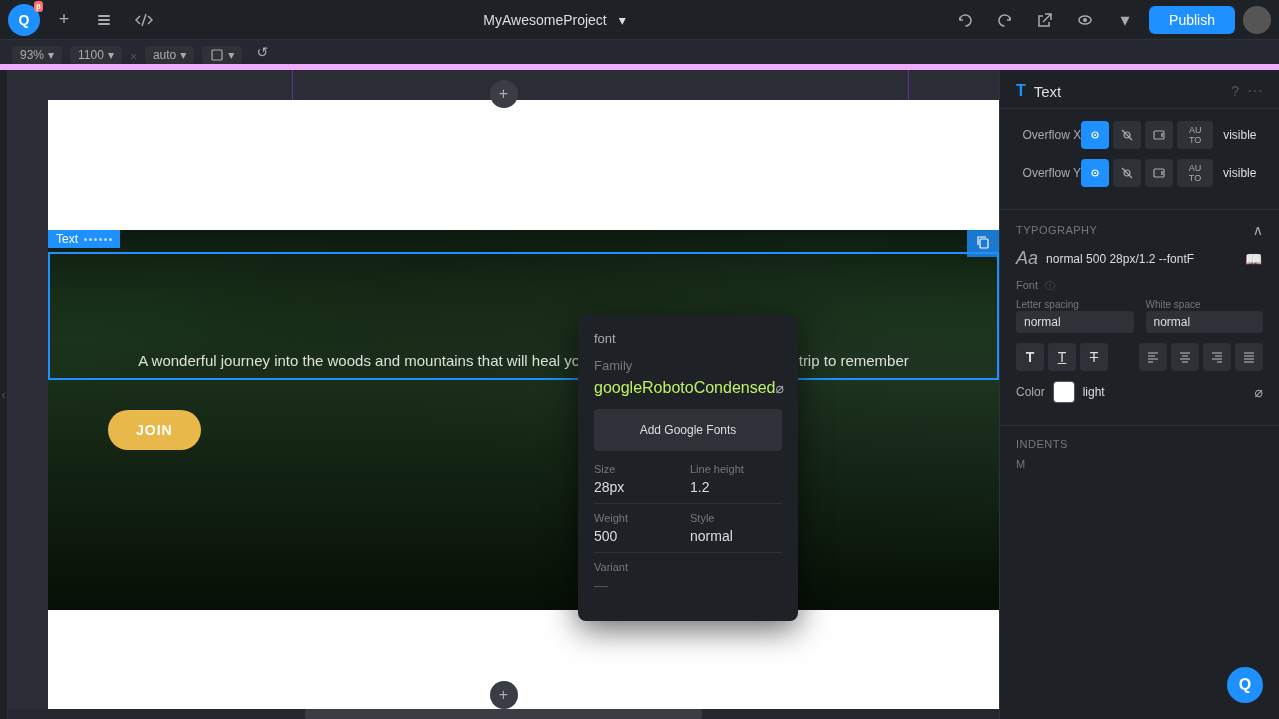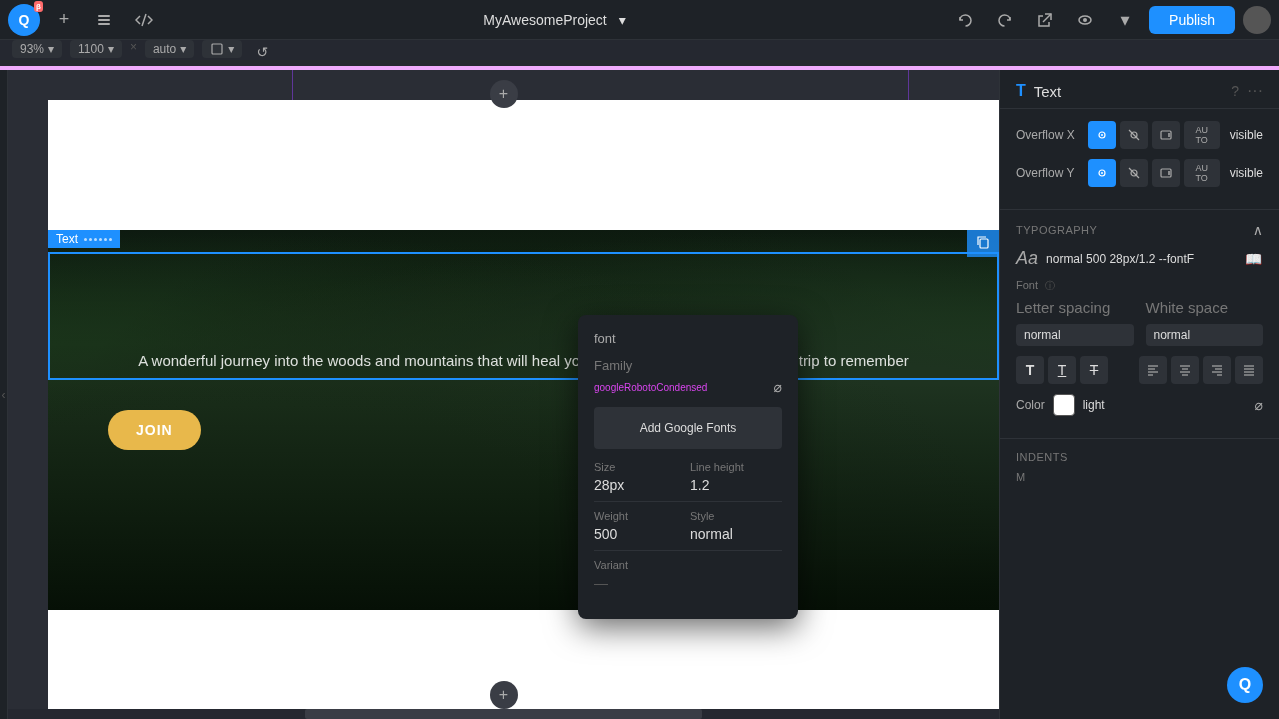--- a/index.html
+++ b/index.html
@@ -58,24 +58,24 @@
     }
     .topbar-avatar {
       width: 28px; height: 28px;
       border-radius: 50%; background: #555;
     }
 
     
     .ruler-bar {
       height: 30px;
       background: #252830;
-      display: flex; align-items: flex-start;
+      display: flex; align-items: flex-end;
       padding: 0 12px;
       gap: 8px;
-      border-bottom: 4px solid #f0abfc;
+      border-bottom: 6px solid #f0abfc;
       font-size: 12px; color: #aaa;
     }
     .ruler-control {
       display: flex; align-items: center; gap: 4px;
       background: #2e3238; border-radius: 4px; padding: 2px 8px;
       cursor: pointer;
     }
     .ruler-sep { color: #555; }
 
     
@@ -203,21 +203,21 @@
       z-index: 30;
     }
     .font-popup-title {
       font-size: 13px; color: #aaa; margin-bottom: 12px;
     }
     .font-section { margin-bottom: 12px; }
     .font-section-label { font-size: 13px; color: #777; margin-bottom: 6px; }
     .font-family-row {
       display: flex; align-items: center; justify-content: space-between;
     }
-    .font-family-name { font-size: 10px; color: #d946ef; }
+    .font-family-name { font-size: 16px; color: #bef264; }
     .font-link-icon { color: #aaa; font-size: 14px; cursor: pointer; }
     .add-google-btn {
       background: #2e3238; color: #ddd;
       border: none; cursor: pointer;
       padding: 14px 14px; border-radius: 4px;
       font-size: 12px; width: 100%; margin-bottom: 12px;
     }
     .font-row-2col {
       display: flex; gap: 4px;
     }
@@ -252,21 +252,21 @@
       flex: 1;
     }
     .panel-help { color: #555; cursor: pointer; font-size: 14px; }
     .panel-more { color: #555; cursor: pointer; font-size: 16px; }
 
     
     .panel-section { padding: 12px 16px; border-bottom: 1px solid #2e3238; }
 
     
     .overflow-row {
-      display: flex; align-items: center; justify-content: space-between;
+      display: flex; align-items: center; justify-content: center;
       margin-bottom: 10px;
     }
     .overflow-label { font-size: 12px; color: #aaa; }
     .overflow-controls { display: flex; gap: 4px; align-items: center; }
     .overflow-btn {
       width: 28px; height: 28px;
       background: #2e3238; border: none; cursor: pointer;
       border-radius: 4px; color: #aaa;
       display: flex; align-items: center; justify-content: center;
       font-size: 13px;
@@ -287,21 +287,21 @@
       display: flex; align-items: center; gap: 8px; margin-bottom: 10px;
     }
     .aa-label { font-size: 18px; color: #aaa; font-style: italic; }
     .font-details { font-size: 12px; color: #ddd; flex: 1; overflow: hidden; text-overflow: ellipsis; white-space: nowrap; }
     .book-icon { color: #aaa; cursor: pointer; font-size: 14px; }
 
     .spacing-row {
       display: flex; gap: 12px; margin-bottom: 10px;
     }
     .spacing-col { flex: 1; }
-    .spacing-label { font-size: 15px; color: #777; margin-bottom: 8px; }
+    .spacing-label { font-size: 10px; color: #777; margin-bottom: 1px; }
     .spacing-value {
       background: #2e3238; border: none; color: #ddd;
       padding: 4px 8px; border-radius: 4px; font-size: 12px;
       width: 100%;
     }
     .format-btn {
       width: 28px; height: 28px;
       background: #2e3238; border: none; cursor: pointer;
       border-radius: 4px; color: #ddd;
       display: flex; align-items: center; justify-content: center;

